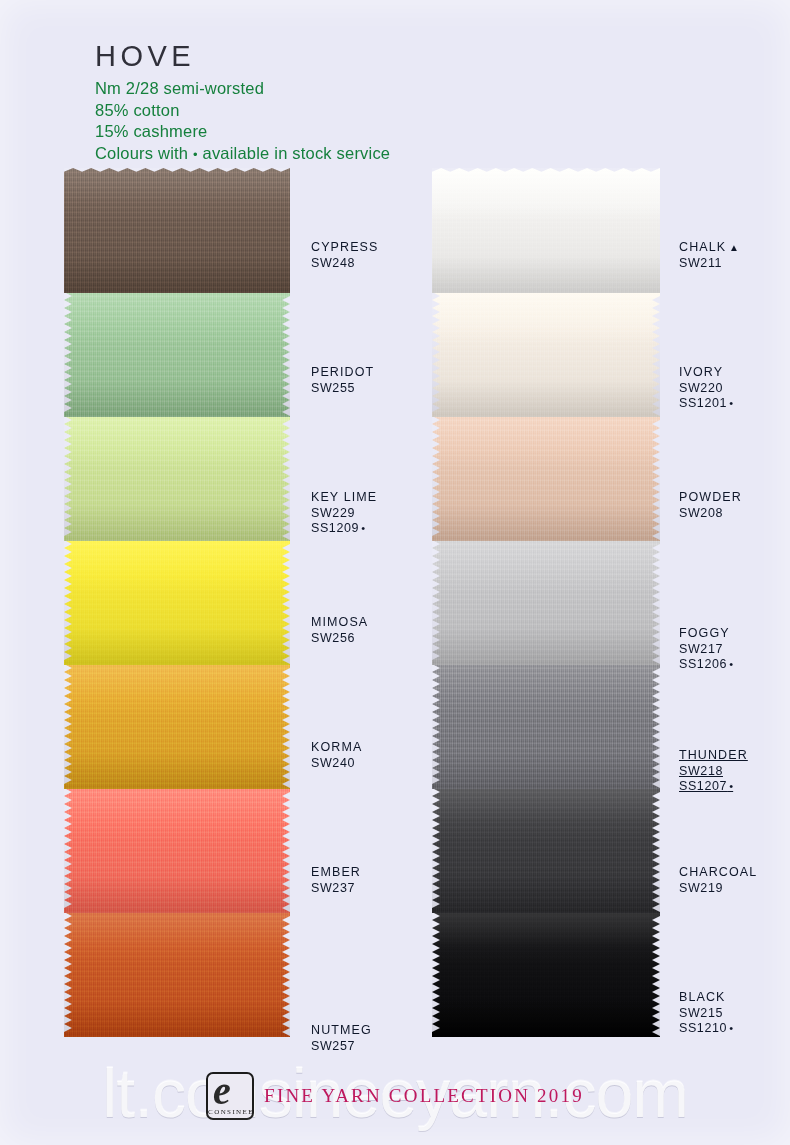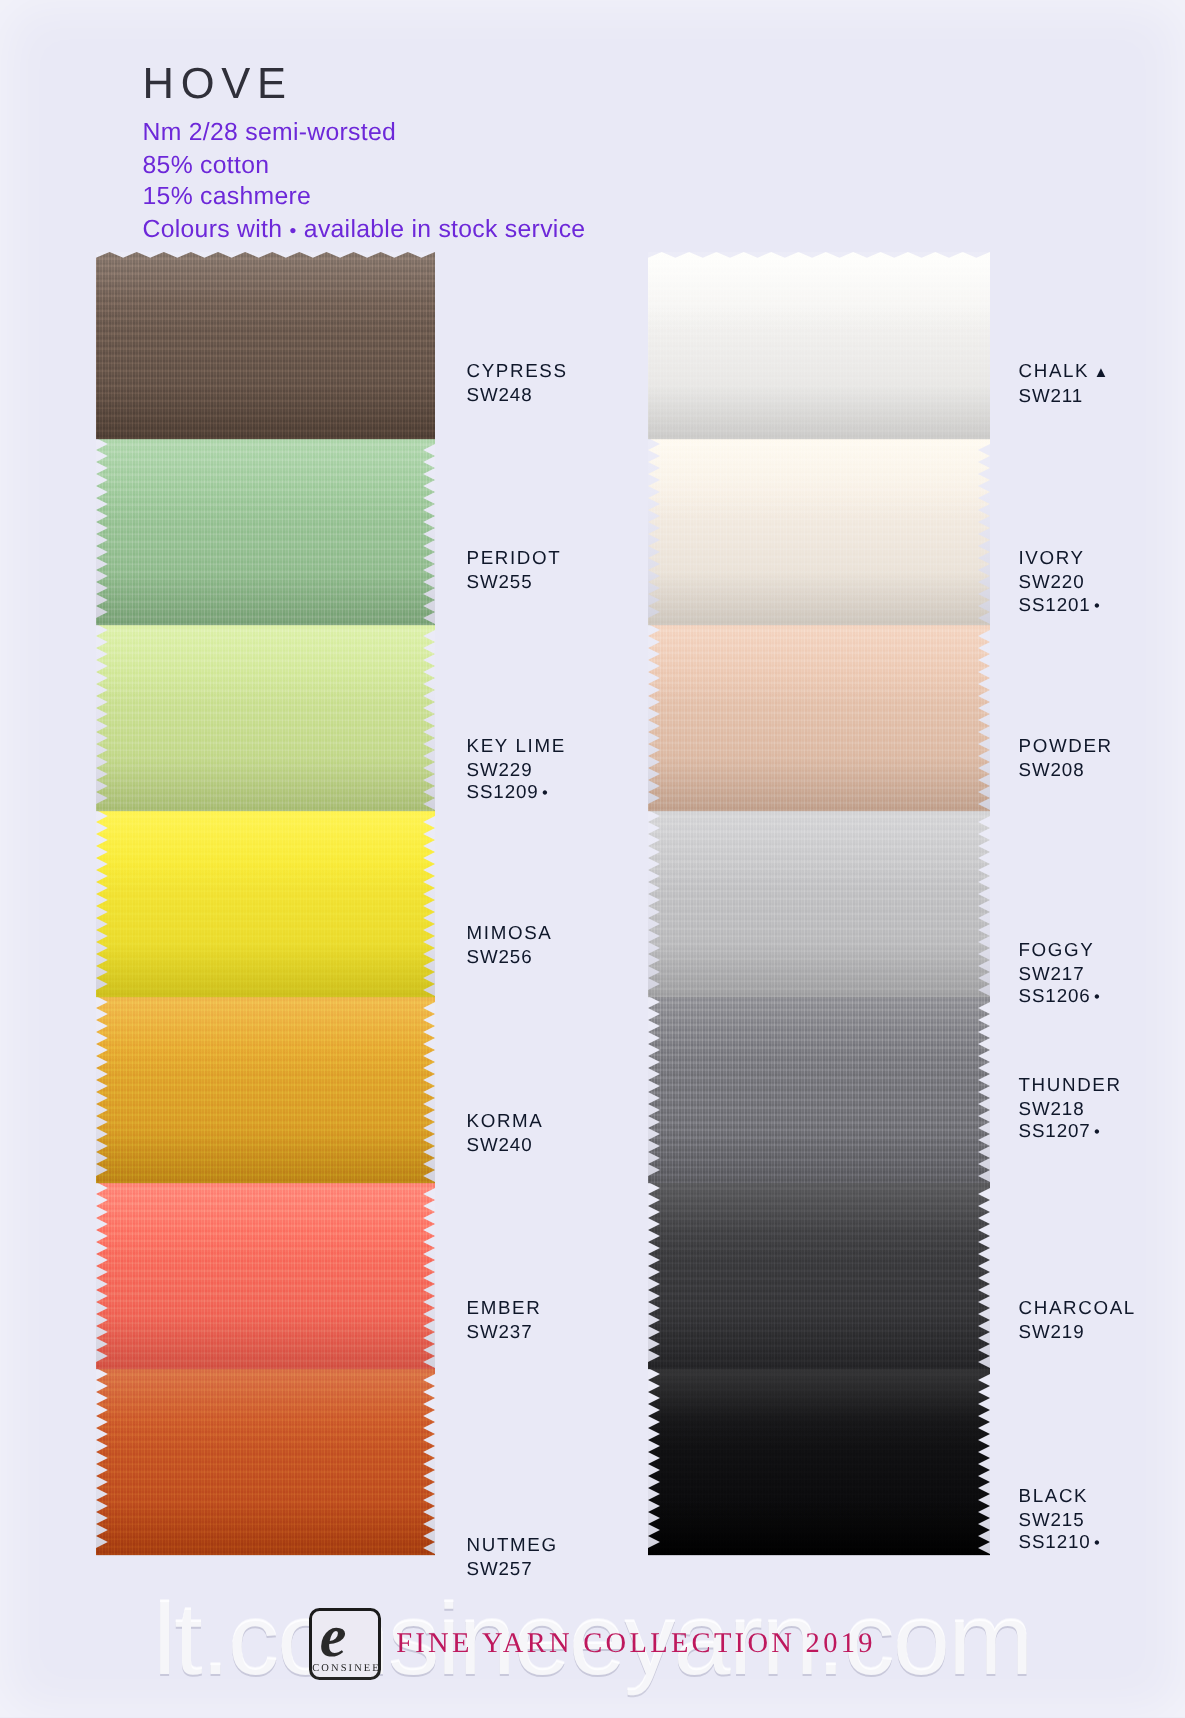--- a/index.html
+++ b/index.html
@@ -9,21 +9,21 @@
     background:#e9e9f6;
     font-family:"Liberation Sans", sans-serif;
     overflow:hidden;
     position:relative;
   }
   .page{position:absolute;inset:0;overflow:hidden;}
 
   
   .header{position:absolute;left:63px;top:42px;color:#2e2e38;margin-left:32px;}
   .title{font-size:29px;letter-spacing:4.5px;font-weight:400;line-height:1;color:#30303a;}
-  .spec{font-size:16.5px;line-height:21.5px;letter-spacing:.2px;color:#6d28d9;margin-top:7px;}
+  .spec{font-size:16.5px;line-height:21.5px;letter-spacing:.2px;color:#15803d;margin-top:7px;}
   .spec div{white-space:nowrap;}
   .spec .dot{font-size:13px;vertical-align:middle;}
 
   
   .col{position:absolute;}
   .col.left{left:64px;top:168px;width:226px;}
   .col.right{left:432px;top:168px;width:228px;}
 
   .swatch{
     position:relative;
@@ -283,21 +283,21 @@
       </div>
       <div class="lbl" style="top: 322px;">
         <div class="name">POWDER</div>
         <div class="code">SW208</div>
       </div>
       <div class="lbl" style="top: 458px;">
         <div class="name">FOGGY</div>
         <div class="code">SW217</div>
         <div class="code">SS1206<span class="stockdot"> •</span></div>
       </div>
-      <div class="lbl" style="top: 548px;">
+      <div class="lbl" style="top: 580px; text-decoration: underline;">
         <div class="name">THUNDER</div>
         <div class="code">SW218</div>
         <div class="code">SS1207<span class="stockdot"> •</span></div>
       </div>
       <div class="lbl" style="top: 697px;">
         <div class="name">CHARCOAL</div>
         <div class="code">SW219</div>
       </div>
       <div class="lbl" style="top: 822px;">
         <div class="name">BLACK</div>

